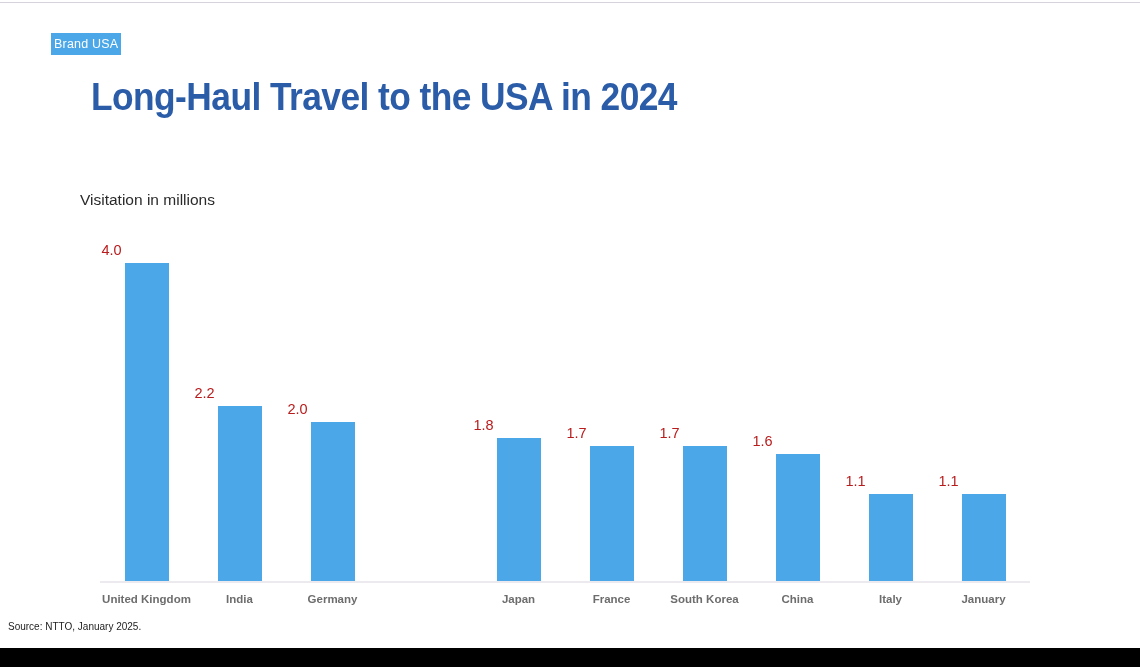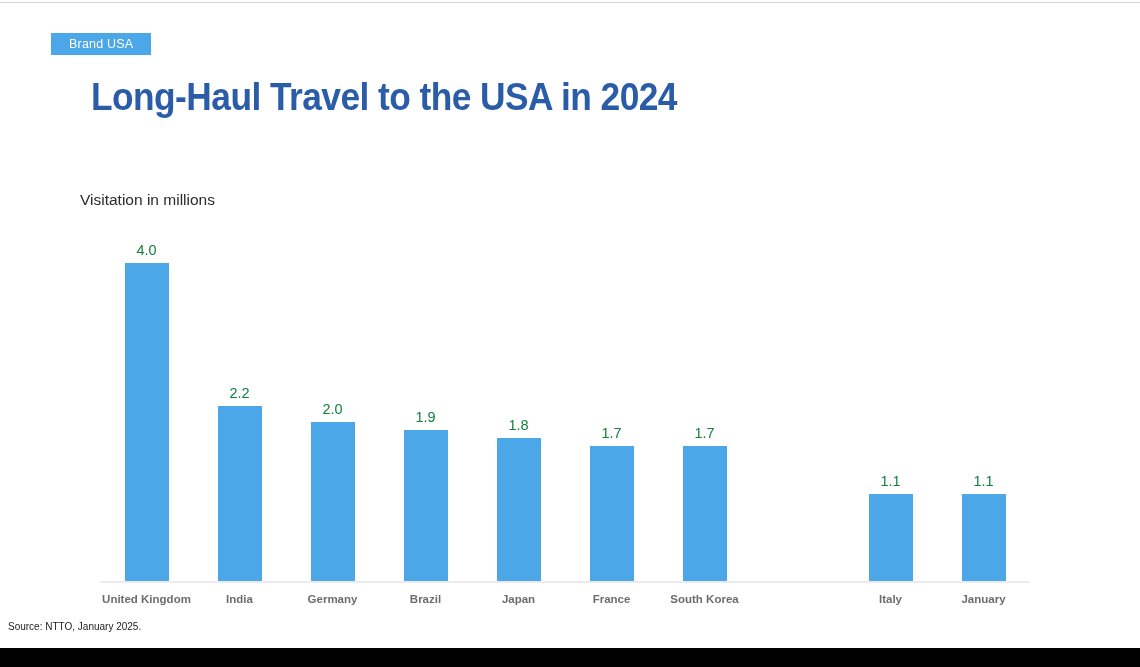--- a/index.html
+++ b/index.html
@@ -29,21 +29,21 @@
     width: 1140px;
     height: 1px;
     background: #d6d3dc;
   }
 
   .brand-badge {
     position: absolute;
     left: 51px;
     top: 33px;
     height: 22px;
-    padding: 0 18px;
+    padding: 0 3px;
     background: #4ba7e8;
     color: #ffffff;
     font-size: 12.5px;
     line-height: 22px;
     letter-spacing: 0.2px;
     white-space: nowrap;
     font-family: "Liberation Sans", sans-serif;
   }
 
   .slide-title {
@@ -108,23 +108,23 @@
     width: 44px;
     margin-left: -22px;
     background: #4ba7e8;
   }
 
   .bar-value {
     position: absolute;
     left: 50%;
     width: 90px;
     margin-left: -45px;
-    text-align: center;
+    text-align: left;
     font-size: 14.5px;
-    color: #15803d;
+    color: #b91c1c;
     white-space: nowrap;
   }
 
   .cat-label {
     position: absolute;
     top: 355px;
     left: 50%;
     width: 140px;
     margin-left: -70px;
     text-align: center;
@@ -176,40 +176,40 @@
         <div class="bar-group" style="left: 93px; width: 93px;">
           <div class="bar" style="height: 175px; background: rgb(75, 167, 232);"></div>
           <div class="bar-value" style="bottom: 180px;">2.2</div>
           <div class="cat-label">India</div>
         </div>
         <div class="bar-group" style="left: 186px; width: 93px;">
           <div class="bar" style="height: 159px; background: rgb(75, 167, 232);"></div>
           <div class="bar-value" style="bottom: 164px;">2.0</div>
           <div class="cat-label">Germany</div>
         </div>
-        <div class="bar-group" style="left: 279px; width: 93px;">
-          <div class="bar" style="height: 151px; background: rgb(75, 167, 232);"></div>
-          <div class="bar-value" style="bottom: 156px;">1.9</div>
-          <div class="cat-label">Brazil</div>
-        </div>
         <div class="bar-group" style="left: 372px; width: 93px;">
           <div class="bar" style="height: 143px; background: rgb(75, 167, 232);"></div>
           <div class="bar-value" style="bottom: 148px; margin-top: 12px;">1.8</div>
           <div class="cat-label">Japan</div>
         </div>
         <div class="bar-group" style="left: 465px; width: 93px;">
           <div class="bar" style="height: 135px; background: rgb(75, 167, 232);"></div>
           <div class="bar-value" style="bottom: 140px;">1.7</div>
           <div class="cat-label">France</div>
         </div>
         <div class="bar-group" style="left: 558px; width: 93px;">
           <div class="bar" style="height: 135px; background: rgb(75, 167, 232);"></div>
           <div class="bar-value" style="bottom: 140px;">1.7</div>
           <div class="cat-label">South Korea</div>
         </div>
+        <div class="bar-group" style="left: 651px; width: 93px;">
+          <div class="bar" style="height: 127px; background: rgb(75, 167, 232);"></div>
+          <div class="bar-value" style="bottom: 132px;">1.6</div>
+          <div class="cat-label">China</div>
+        </div>
         <div class="bar-group" style="left: 744px; width: 93px;">
           <div class="bar" style="height: 87px; background: rgb(75, 167, 232);"></div>
           <div class="bar-value" style="bottom: 92px;">1.1</div>
           <div class="cat-label">Italy</div>
         </div>
         <div class="bar-group" style="left: 837px; width: 93px;">
           <div class="bar" style="height: 87px; background: rgb(75, 167, 232);"></div>
           <div class="bar-value" style="bottom: 92px;">1.1</div>
           <div class="cat-label">January</div>
         </div>

